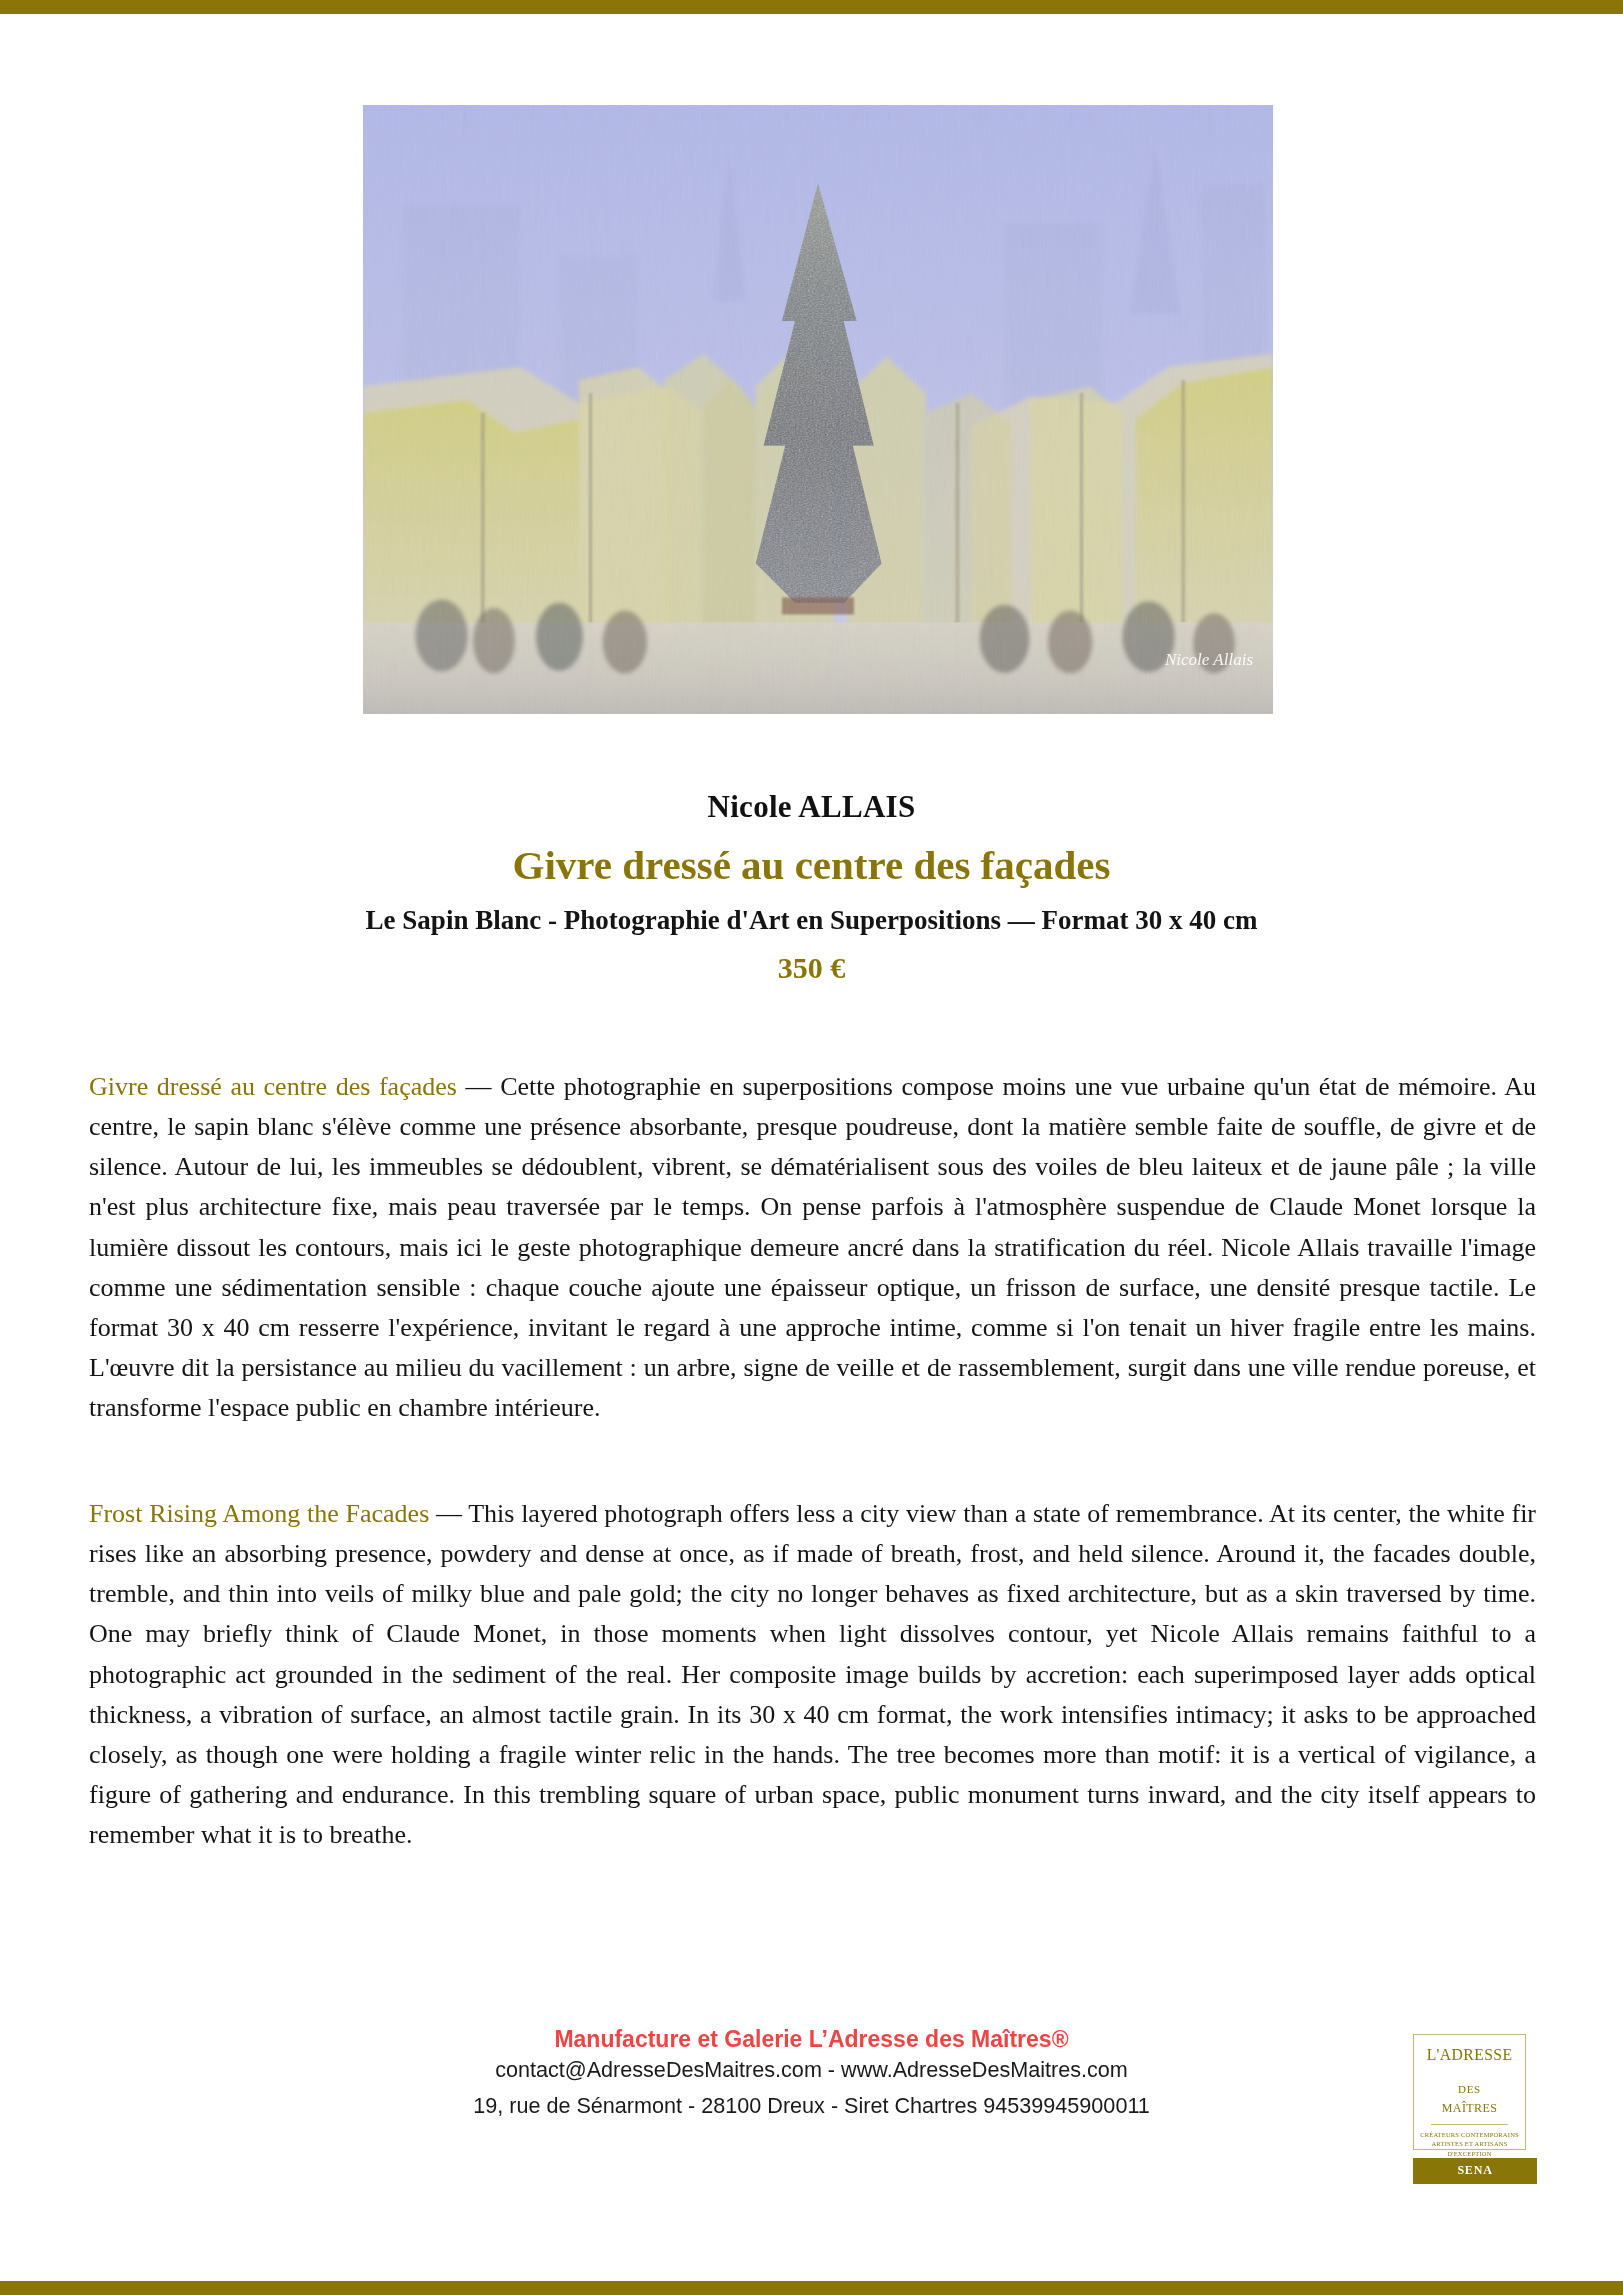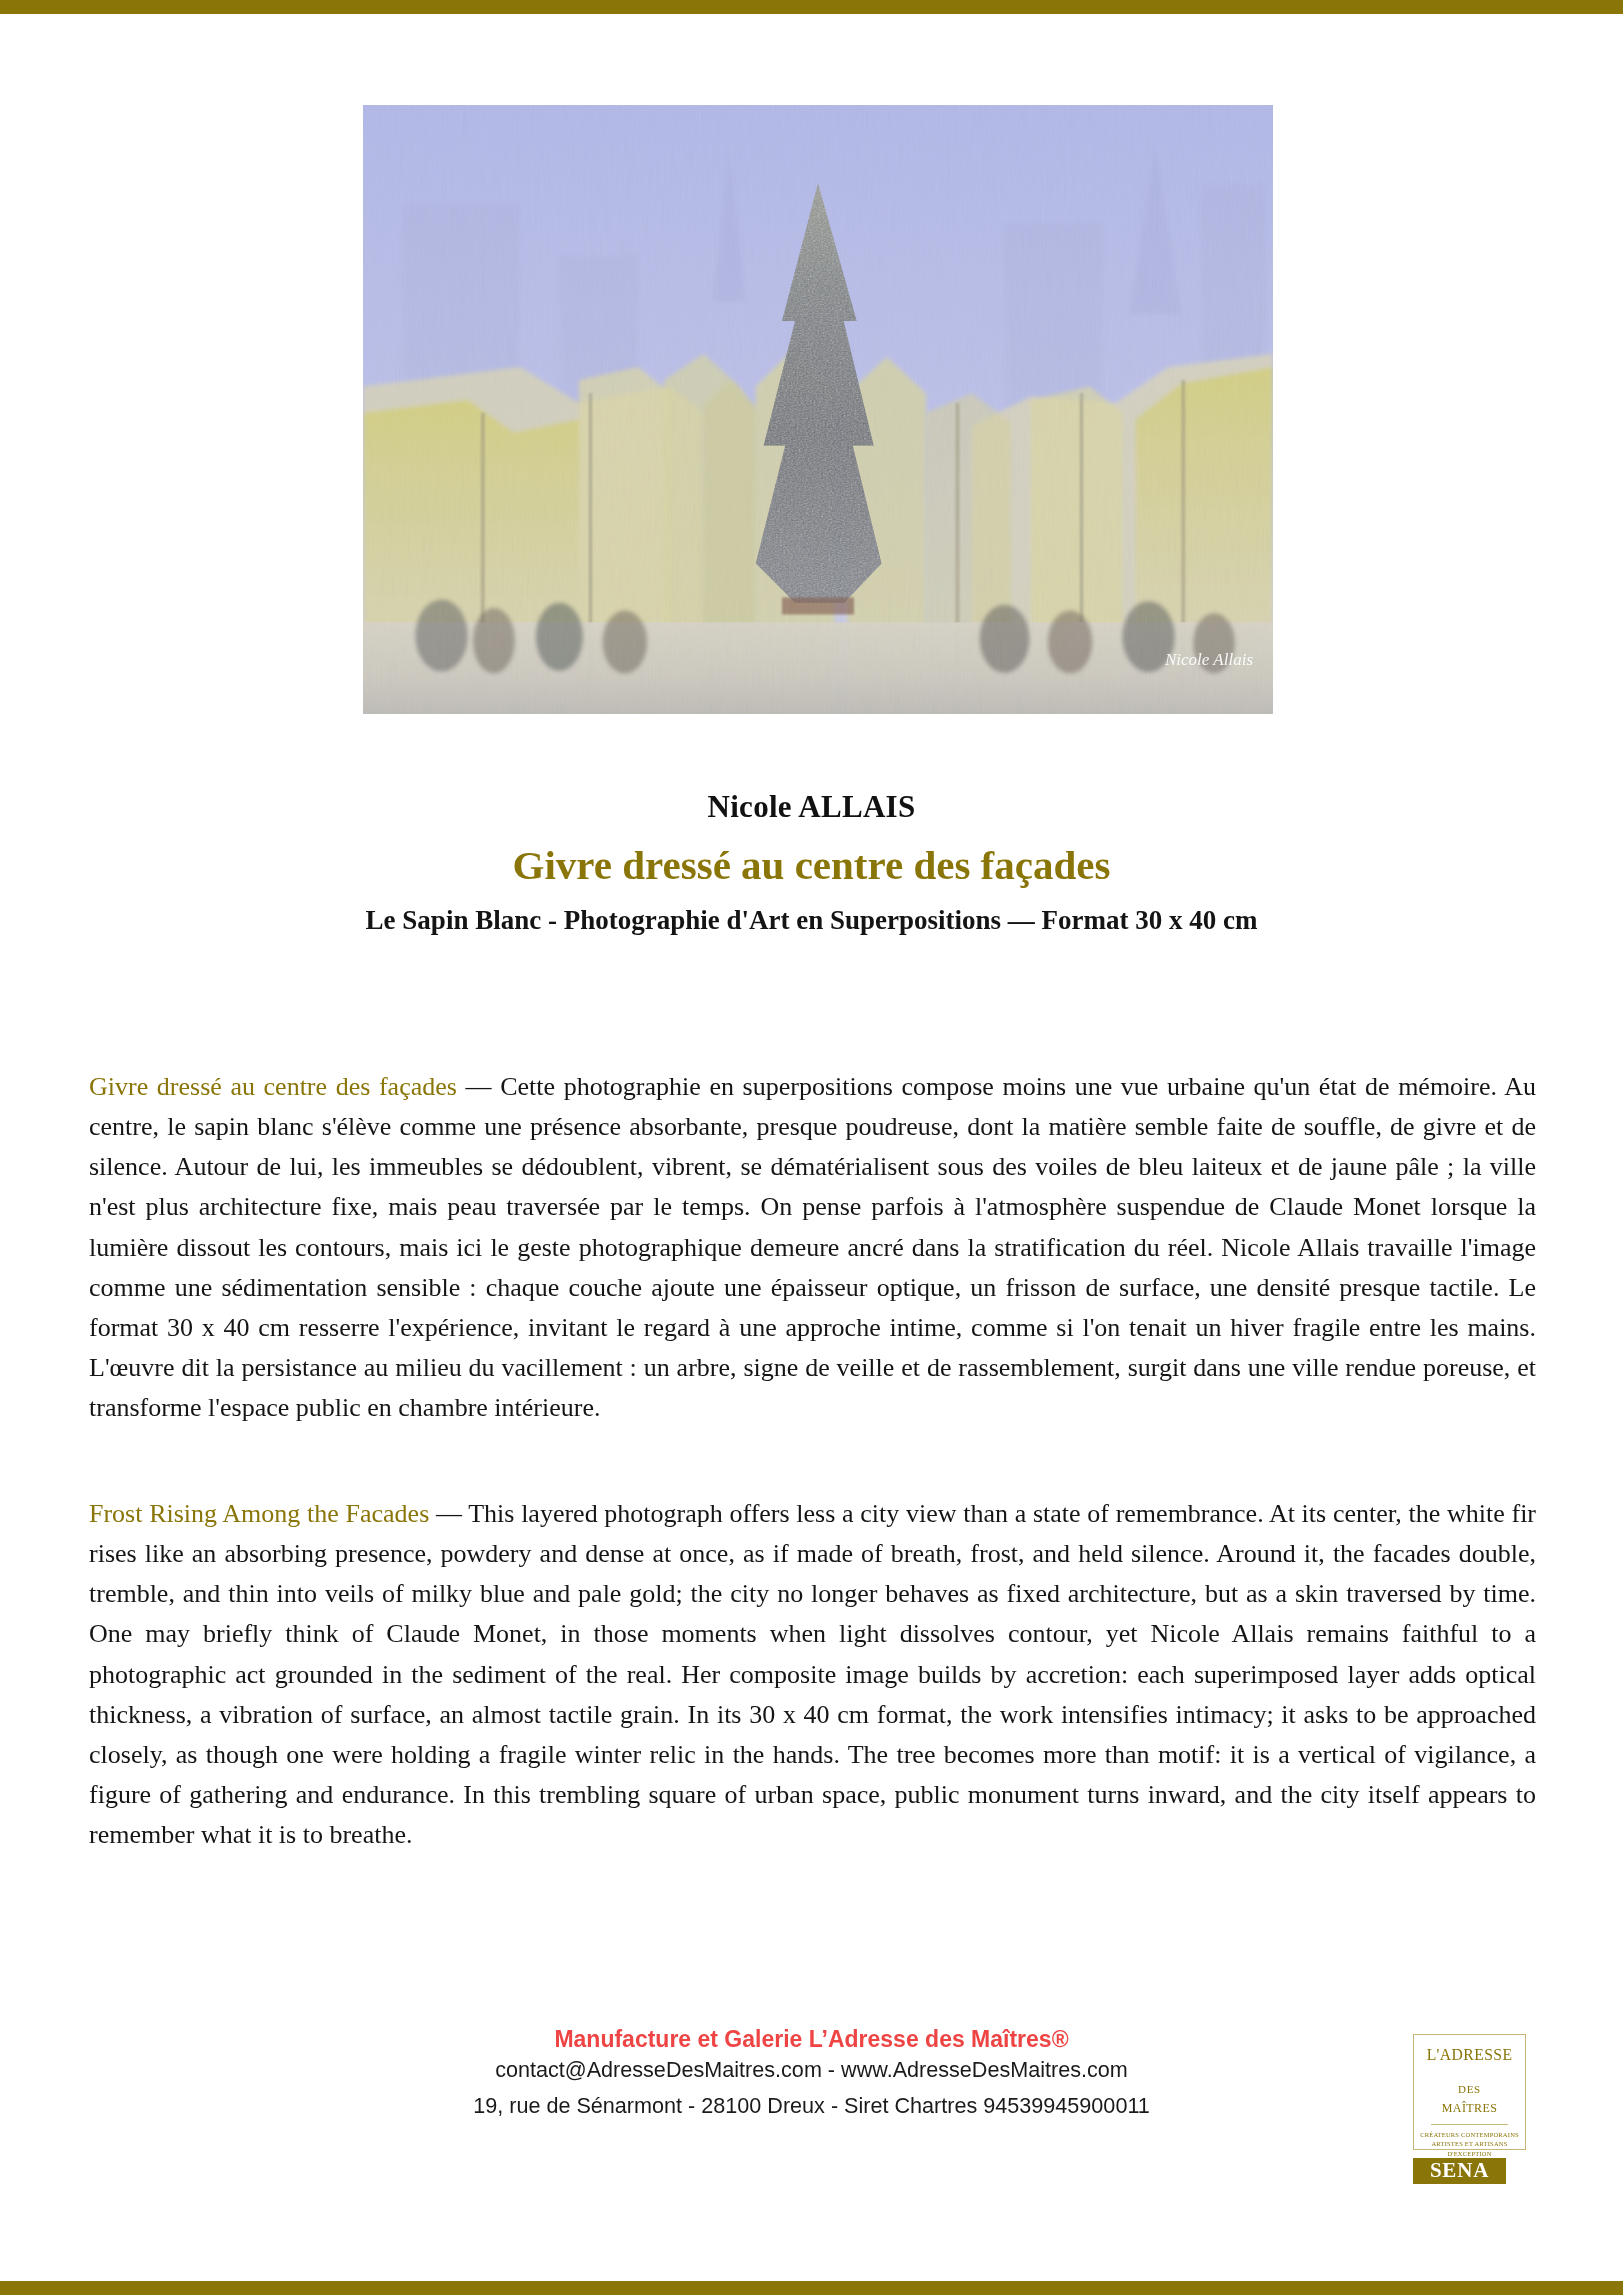--- a/index.html
+++ b/index.html
@@ -159,25 +159,25 @@
     margin: 7.9px auto 5.9px auto;
   }
   .logo-sub {
     font-size: 6.5px;
     letter-spacing: 0.2px;
     line-height: 1.42;
     padding: 0 5.2px;
   }
   .sena-badge {
     margin-top: 7.9px;
-    width: 93px;
+    width: 124px;
     height: 26px;
     background: #8a7508;
     color: #ffffff;
-    font-size: 21px;
+    font-size: 12px;
     font-weight: bold;
     letter-spacing: 0.8px;
     display: flex;
     align-items: center;
     justify-content: center;
     box-sizing: border-box;
   }
 </style>
 </head>
 <body>
@@ -301,20 +301,21 @@
     <rect x="0" y="0" width="1390" height="930" fill="#c9cbe0" opacity="0.10"></rect>
 
     <text x="1225" y="855" font-family="'Liberation Serif', serif" font-size="26" font-style="italic" fill="#ffffff" opacity="0.92">Nicole Allais</text>
   </svg>
 </div>
 
 <div class="title-block">
   <div class="artist-name">Nicole ALLAIS</div>
   <div class="artwork-title">Givre dressé au centre des façades</div>
   <div class="artwork-subtitle">Le Sapin Blanc - Photographie d'Art en Superpositions — Format 30 x 40 cm</div>
+  <div class="artwork-price">350 €</div>
 </div>
 
 <div class="copy fr">
   <p><span class="lead-in">Givre dressé au centre des façades</span><span> — </span><span>Cette photographie en superpositions compose moins une vue urbaine qu'un état de mémoire. Au centre, le sapin blanc s'élève comme une présence absorbante, presque poudreuse, dont la matière semble faite de souffle, de givre et de silence. Autour de lui, les immeubles se dédoublent, vibrent, se dématérialisent sous des voiles de bleu laiteux et de jaune pâle ; la ville n'est plus architecture fixe, mais peau traversée par le temps. On pense parfois à l'atmosphère suspendue de Claude Monet lorsque la lumière dissout les contours, mais ici le geste photographique demeure ancré dans la stratification du réel. Nicole Allais travaille l'image comme une sédimentation sensible : chaque couche ajoute une épaisseur optique, un frisson de surface, une densité presque tactile. Le format 30 x 40 cm resserre l'expérience, invitant le regard à une approche intime, comme si l'on tenait un hiver fragile entre les mains. L'œuvre dit la persistance au milieu du vacillement : un arbre, signe de veille et de rassemblement, surgit dans une ville rendue poreuse, et transforme l'espace public en chambre intérieure.</span></p>
 </div>
 
 <div class="copy en">
   <p><span class="lead-in">Frost Rising Among the Facades</span><span> — </span><span>This layered photograph offers less a city view than a state of remembrance. At its center, the white fir rises like an absorbing presence, powdery and dense at once, as if made of breath, frost, and held silence. Around it, the facades double, tremble, and thin into veils of milky blue and pale gold; the city no longer behaves as fixed architecture, but as a skin traversed by time. One may briefly think of Claude Monet, in those moments when light dissolves contour, yet Nicole Allais remains faithful to a photographic act grounded in the sediment of the real. Her composite image builds by accretion: each superimposed layer adds optical thickness, a vibration of surface, an almost tactile grain. In its 30 x 40 cm format, the work intensifies intimacy; it asks to be approached closely, as though one were holding a fragile winter relic in the hands. The tree becomes more than motif: it is a vertical of vigilance, a figure of gathering and endurance. In this trembling square of urban space, public monument turns inward, and the city itself appears to remember what it is to breathe.</span></p>
 </div>
 

